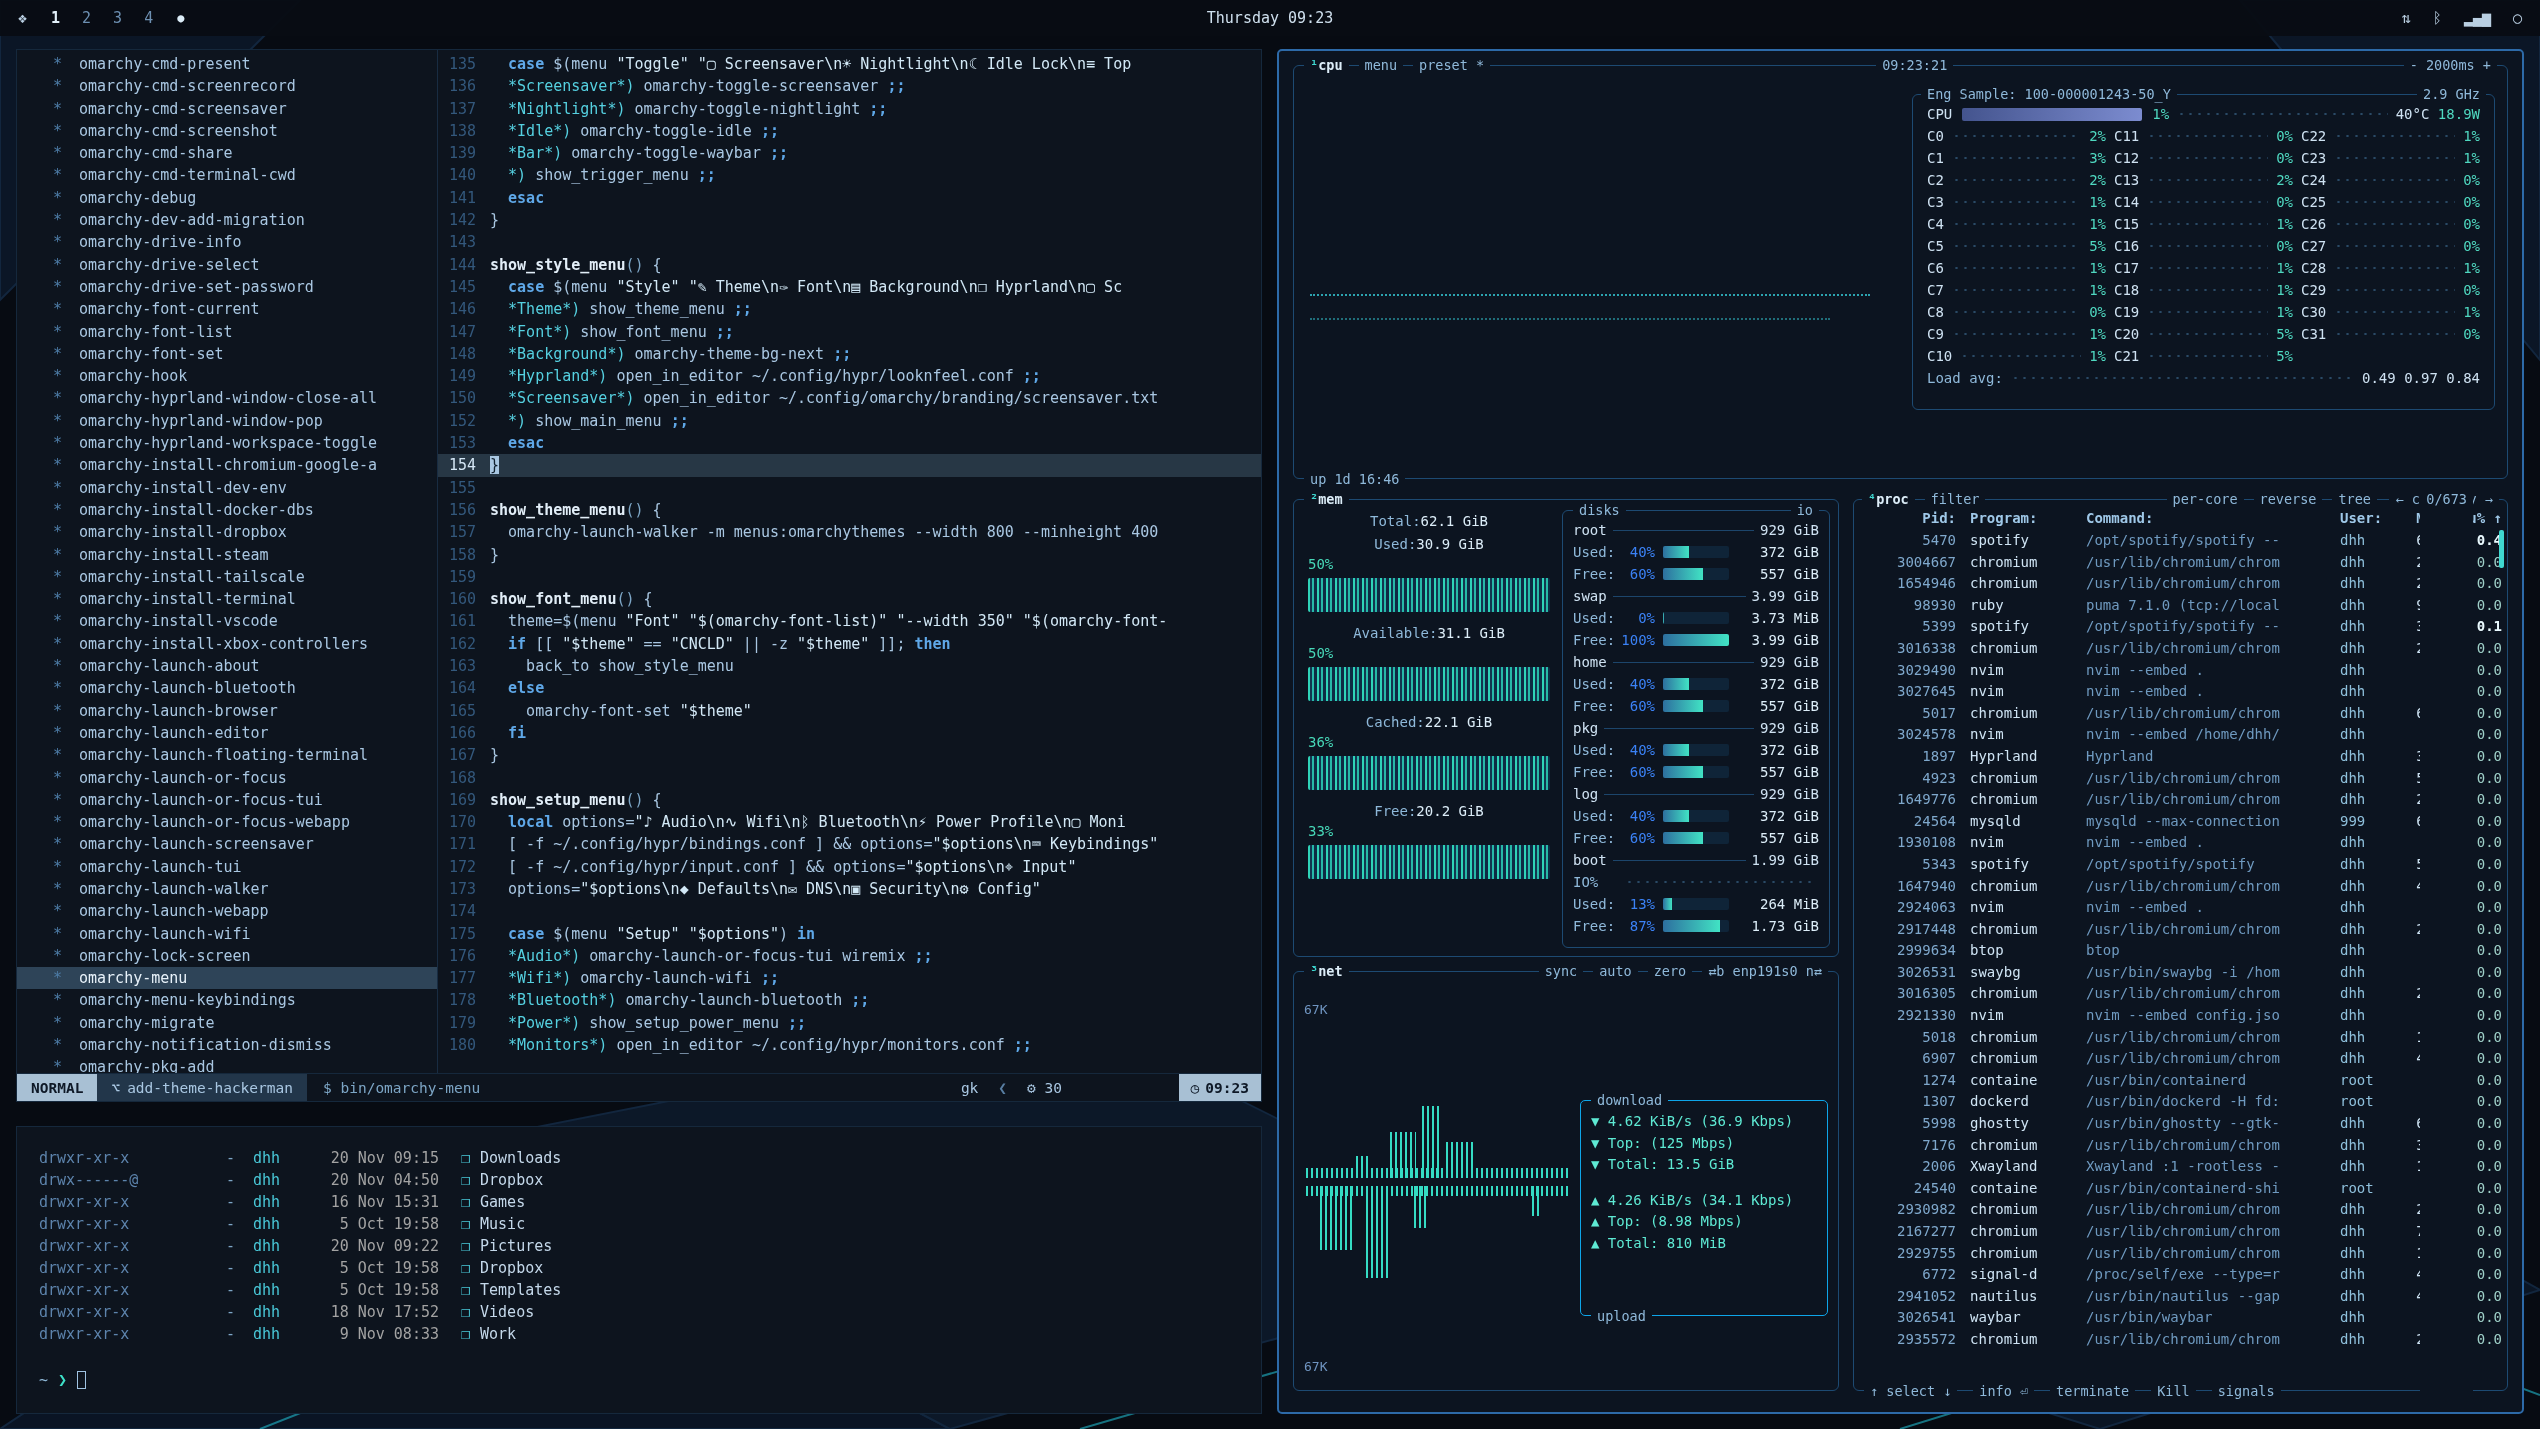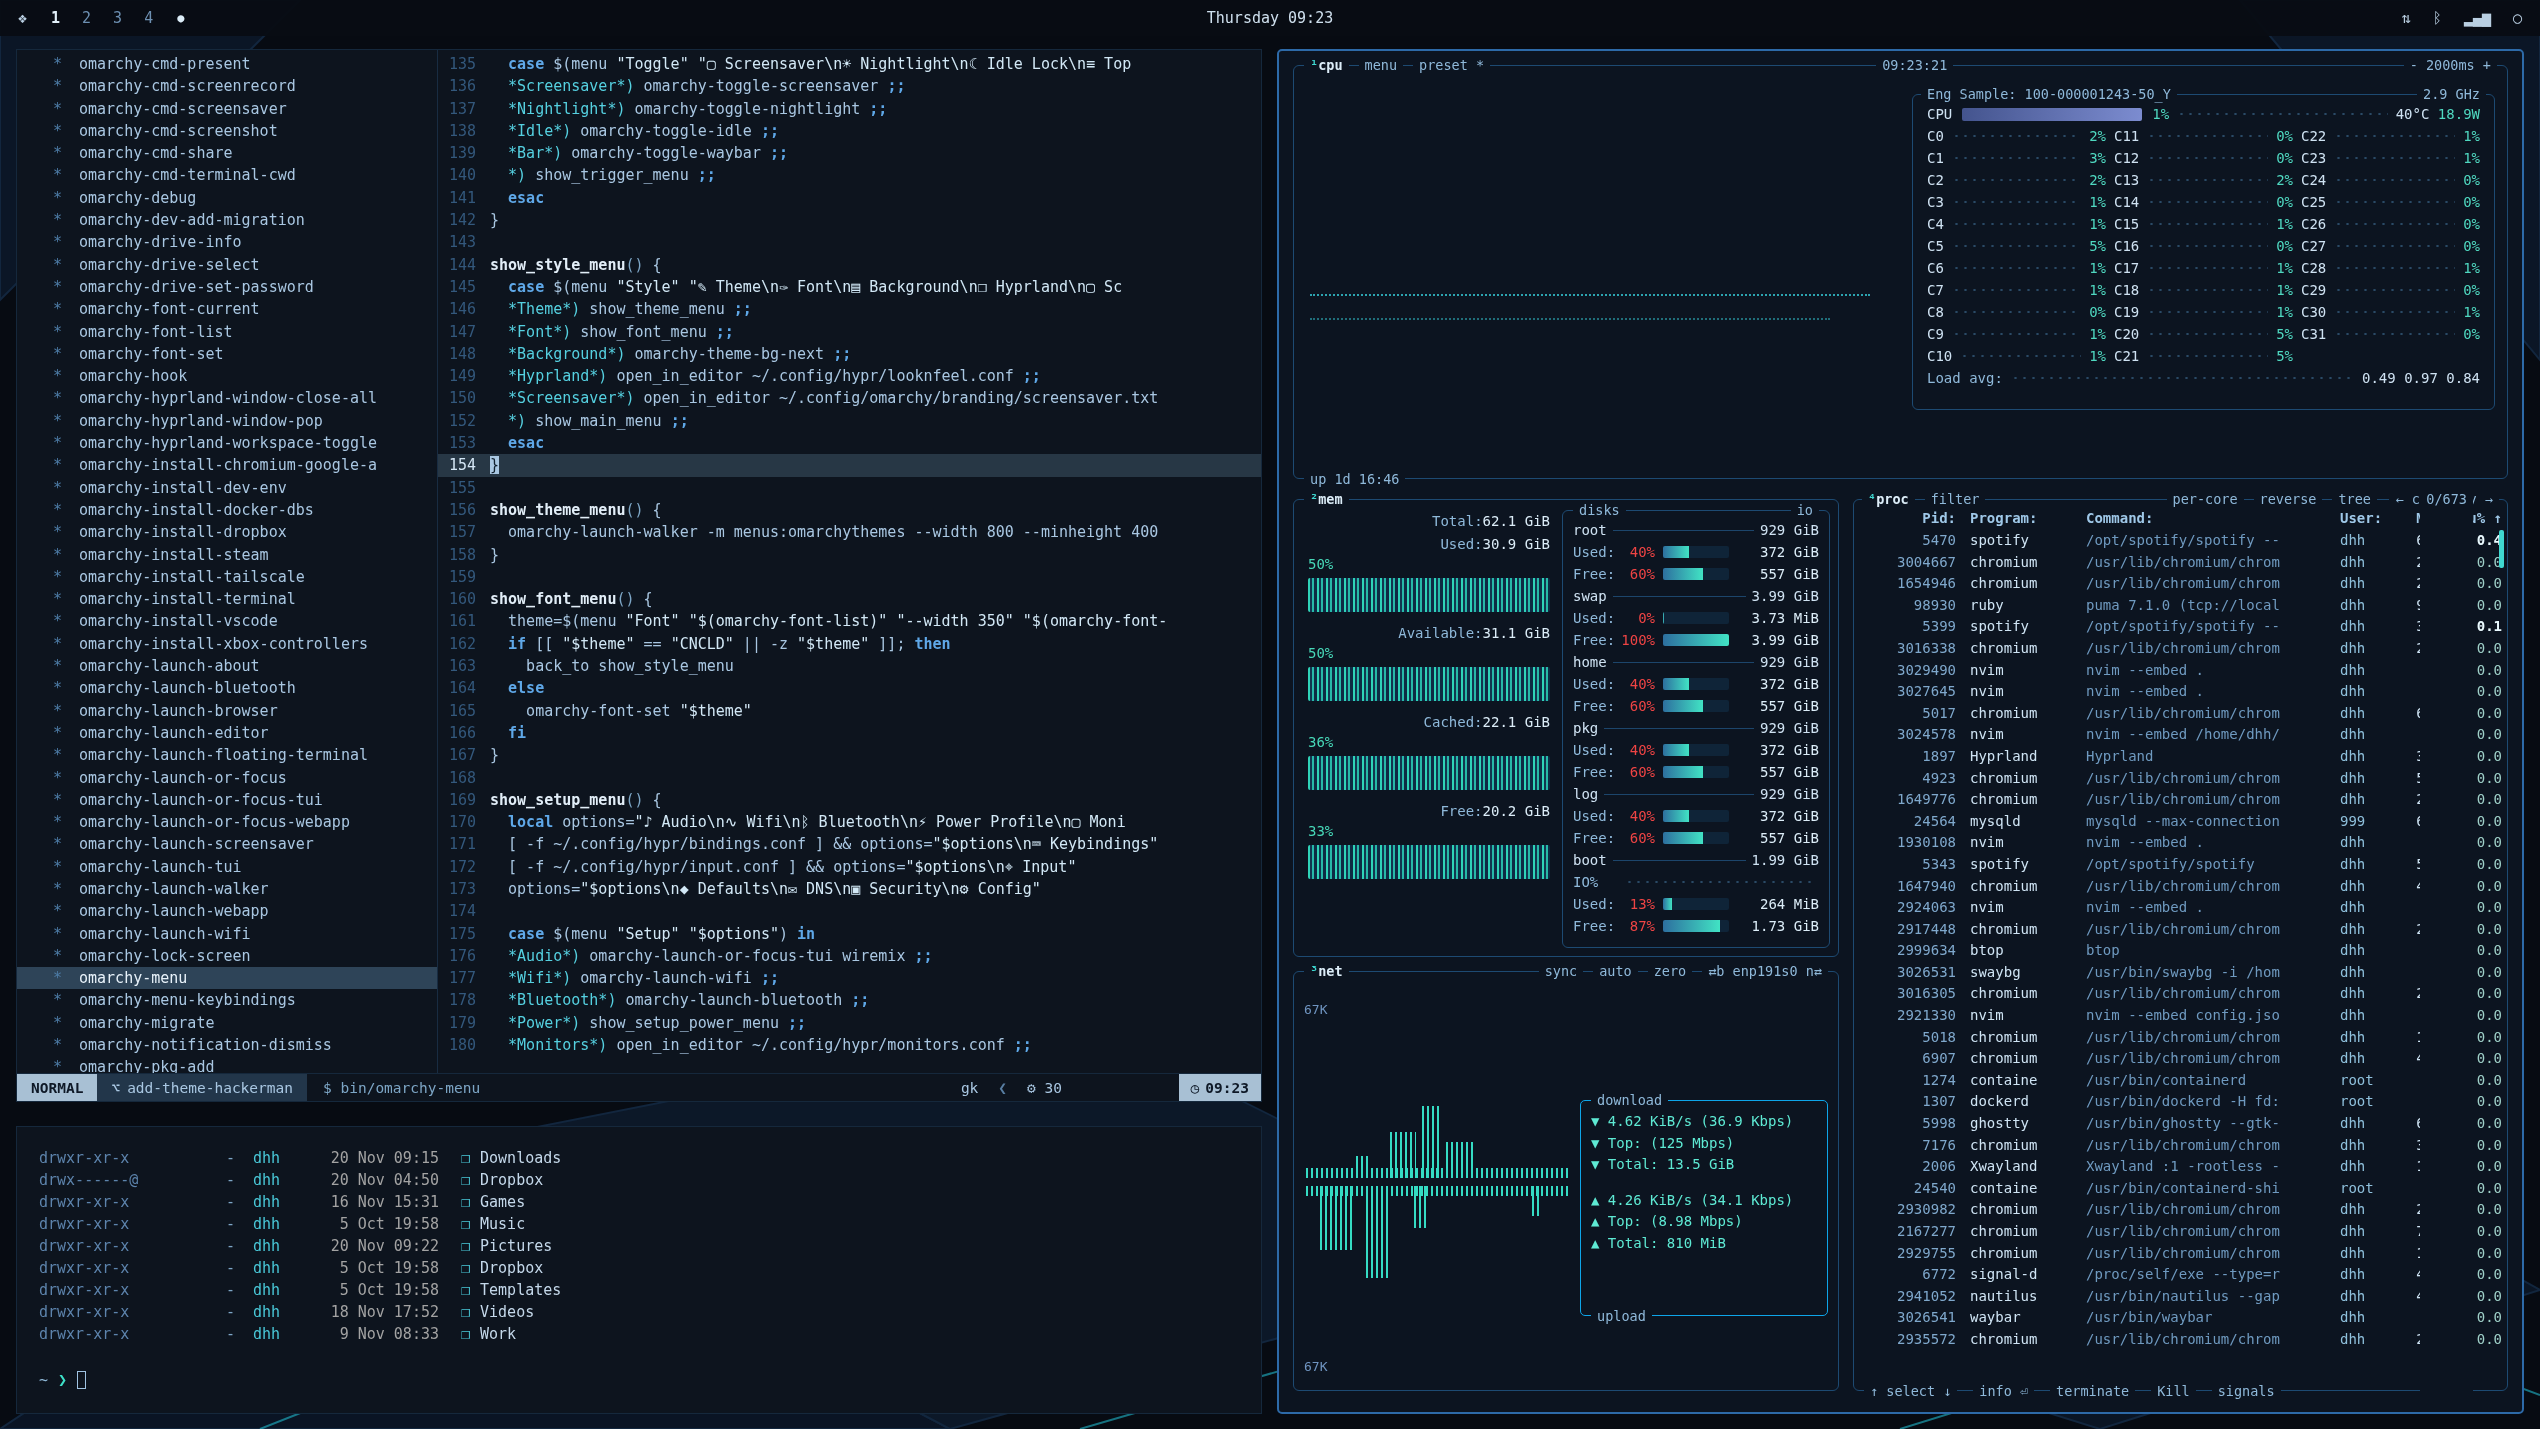--- a/index.html
+++ b/index.html
@@ -83,30 +83,30 @@
   .cpu-meter { width:180px; height:13px; margin:0 10px; border-radius:2px;
     background:linear-gradient(90deg,#44548e,#7c8cd0); }
   .corecols { display:flex; gap:8px; }
   .corecol { flex:1; }
   .cpct { color:#4fd8c0; } .cname { color:#cfe2f2; }
   .graphline { position:absolute; border-top:2px dotted #35c8d4; opacity:.8; }
   .upchip { left:10px; }
 
   .mem-box { left:14px; top:448px; width:546px; height:458px; }
   .mem-col { position:absolute; left:14px; top:10px; width:242px; }
-  .mrow { display:flex; justify-content:flex-end; height:23px; line-height:23px; }
+  .mrow { display:flex; justify-content:center; height:23px; line-height:23px; }
   .mlabel { color:#8fb9da; } .mval { color:#dcedf8; } .mpct { color:#47d8b8; height:20px; }
   .memgraph { height:34px; border-radius:2px; margin:2px 0 10px;
     background:repeating-linear-gradient(90deg,#2fd3b8 0 2px,#123550 2px 4px,#27b8a8 4px 6px,#0e2a44 6px 9px); }
   .disks-box { left:268px; top:10px; right:8px; bottom:8px; }
   .disk-list { padding:8px 10px 0; }
   .dtitle { display:flex; align-items:center; gap:6px; height:22px; color:#cfe2f2; }
   .dash { flex:1; border-top:1px solid #1c456b; }
   .drow { display:flex; align-items:center; height:22px; white-space:nowrap; }
-  .dlbl { width:46px; color:#8fb9da; } .dpct { width:36px; text-align:right; color:#ef4444; }
+  .dlbl { width:46px; color:#8fb9da; } .dpct { width:36px; text-align:right; color:#3b82f6; }
   .dmeter { width:66px; height:12px; background:#0f2438; border-radius:2px; margin:0 8px; overflow:hidden; }
   .dmfill { height:100%; background:linear-gradient(90deg,#2d6f9f,#41e3c4); }
   .dval { flex:1; text-align:right; color:#dcedf8; }
 
   .net-box { left:14px; top:920px; width:546px; height:420px; }
   .nscale { position:absolute; left:10px; color:#6f94c0; font-size:13px; }
   .tex { position:absolute;
     background:repeating-linear-gradient(90deg,#35dcc4 0 2px,transparent 2px 5px); }
   .netstats { position:absolute; left:286px; right:10px; top:128px; height:216px;
     border:1px solid #0ea5e9; border-radius:5px; padding:10px 10px 0; }

